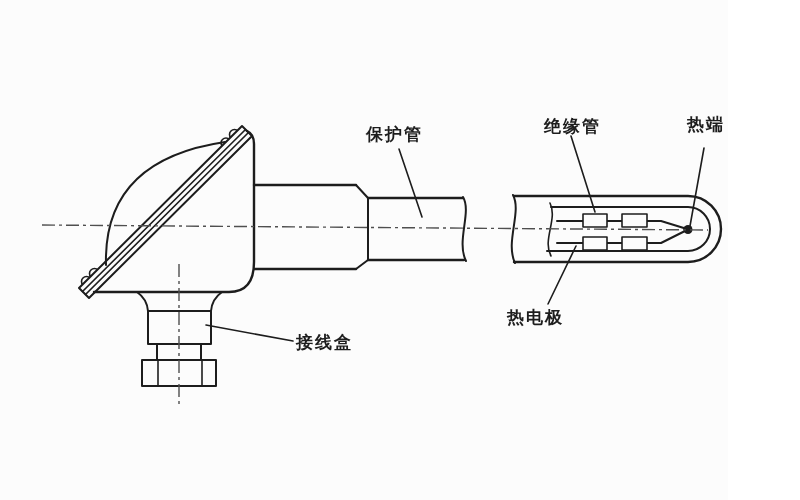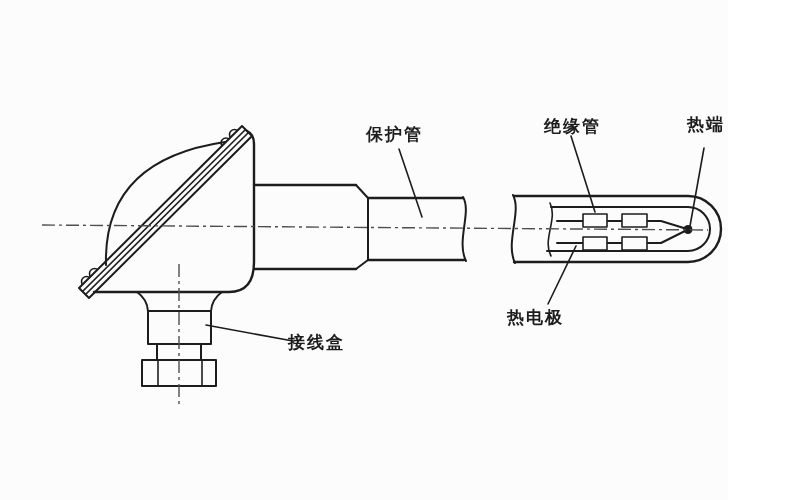--- a/index.html
+++ b/index.html
@@ -28,21 +28,21 @@
     font-size:17px;
     letter-spacing:2px;
     color:var(--line);
     white-space:nowrap;
     line-height:1.1;
   }
   .lbl-protection{left:366px;top:126px;}
   .lbl-insulation{left:544px;top:106px;margin-top:12px;}
   .lbl-hotend{left:687px;top:116px;}
   .lbl-electrode{left:507px;top:309px;}
-  .lbl-terminalbox{left:288px;top:334px;}
+  .lbl-terminalbox{left:296px;top:334px;}
 </style>
 </head>
 <body>
 
 <div class="stage">
 
   <svg width="800" height="500" viewBox="0 0 800 500">
 
     <g>
       <circle class="ln wfill fine" cx="86.5" cy="281.5" r="5"></circle>

